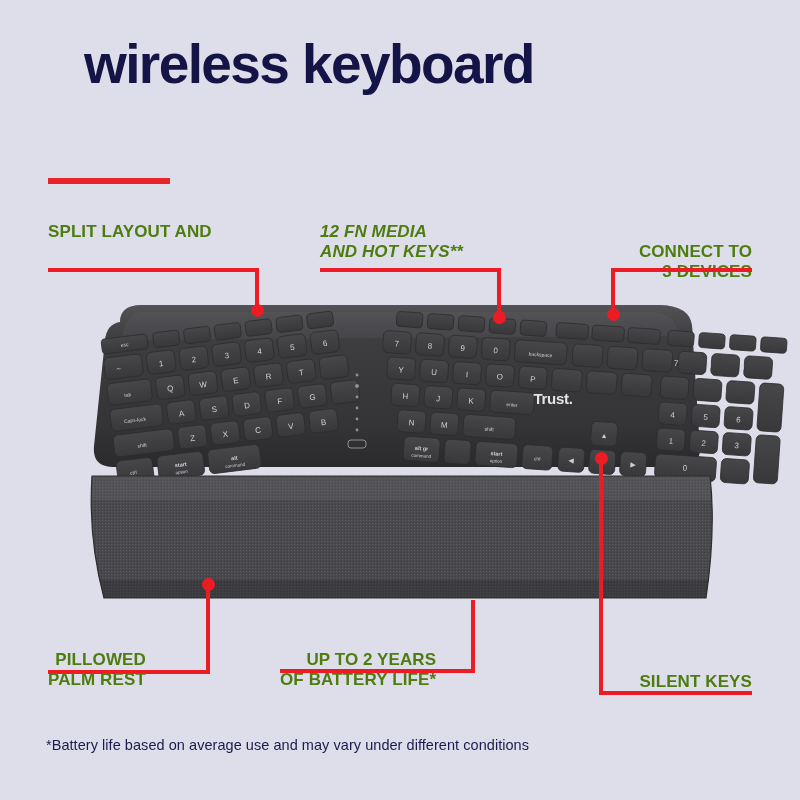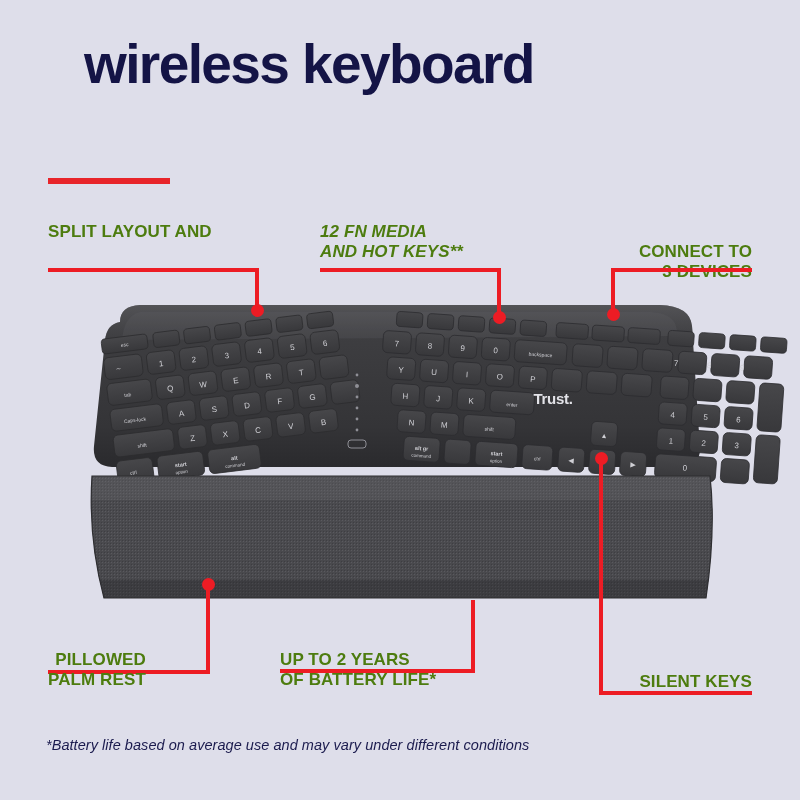--- a/index.html
+++ b/index.html
@@ -27,25 +27,25 @@
   }
 
   
   .callout{position:absolute;color:#4d7c0f;font-weight:700;
     font-size:17px;line-height:1.18;letter-spacing:0.1px;text-transform:uppercase;}
   .callout .ln{display:block;white-space:nowrap;}
   .c-split{left:48px;top:222px;text-align:left;}
   .c-fn{left:320px;top:222px;text-align:left;font-style:italic;}
   .c-conn{right:48px;top:222px;text-align:right;margin-top:20px;}
   .c-pillow{left:48px;top:650px;text-align:right;}
-  .c-batt{left:280px;top:650px;text-align:left;}
+  .c-batt{left:280px;top:650px;text-align:right;}
   .c-silent{right:48px;top:672px;text-align:right;}
   .foot{
     position:absolute;left:46px;top:737px;
-    font-size:14.5px;color:#1b1b4e;font-weight:400;letter-spacing:0.05px;font-style:italic;
+    font-size:14.5px;color:#1b1b4e;font-weight:400;letter-spacing:0.05px;
   }
 
   
   .ldr{position:absolute;background:#ed1c24;}
   .dot{position:absolute;width:13px;height:13px;border-radius:50%;background:#ed1c24;}
 
   
   #h-split{left:48px;top:268px;width:211px;height:4px;}
   #v-split{left:255px;top:268px;width:4px;height:46px;}
   #d-split{left:251px;top:304px;}

